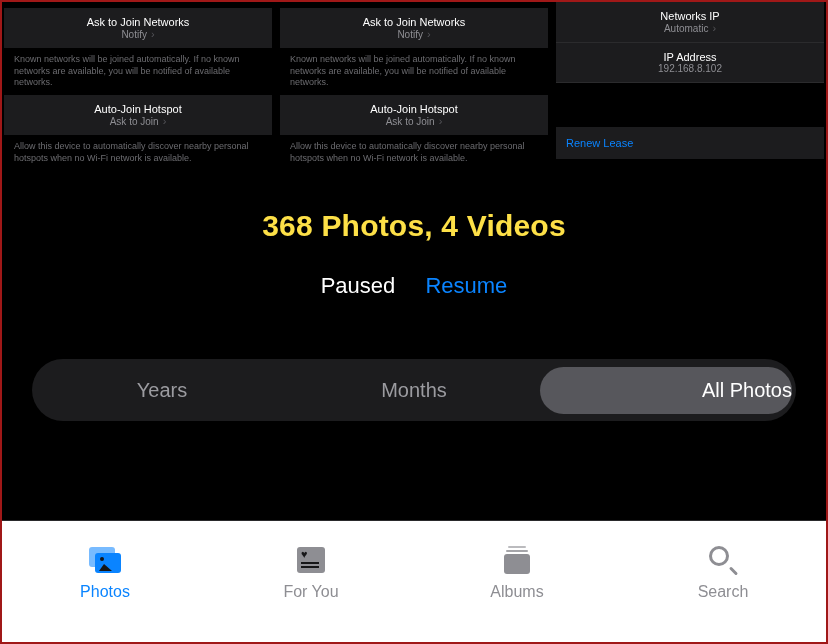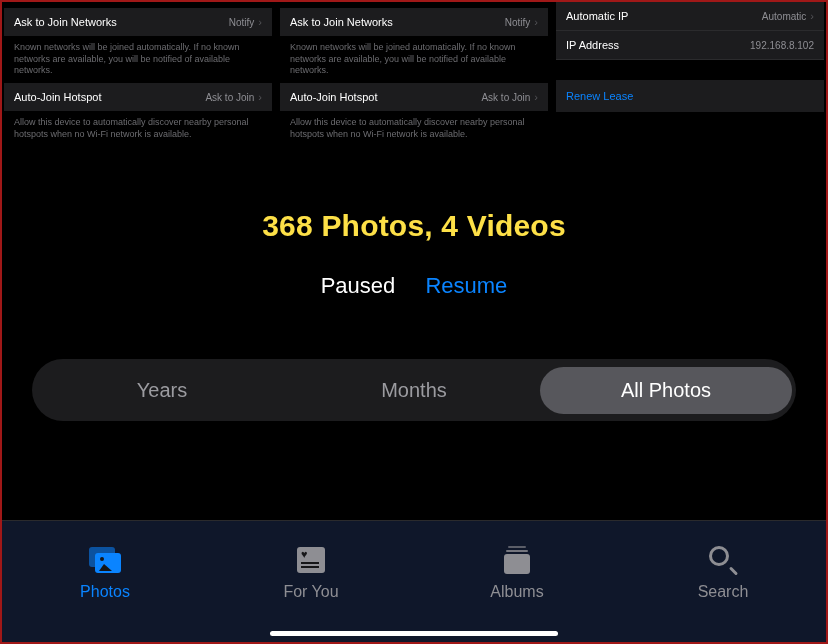--- a/index.html
+++ b/index.html
@@ -27,31 +27,32 @@
 }
 .panel .row {
   background: #1c1c1e;
   padding: 8px 10px;
   margin-top: 6px;
   display: flex;
   justify-content: space-between;
   align-items: center;
   color: #fff;
   font-size: 11px;
+  flex-direction: column;
 }
 .panel .row .secondary { color: #8e8e93; font-size: 10px; }
 .panel .footnote {
   padding: 6px 10px 0 10px;
   font-size: 9px;
   line-height: 1.3;
   color: #6c6c70;
 }
 .panel .chev { color: #545458; margin-left: 4px; }
 .panel-c .row { margin-top: 0; border-bottom: 1px solid #2b2b2d; }
-.panel-c .link { color: #0a84ff; padding: 10px; margin-top: 20px; font-size: 11px; background:#1c1c1e; }
+.panel-c .link { color: #0a84ff; padding: 10px; margin-top: 44px; font-size: 11px; background:#1c1c1e; }
 
 
 .center {
   margin-top: 32px;
   text-align: center;
 }
 .count {
   color: #fde047;
   font-size: 30px;
   font-weight: 600;
@@ -81,28 +82,28 @@
 }
 .seg .opt {
   flex: 1;
   text-align: center;
   color: #9b9ba0;
   font-size: 20px;
   font-weight: 500;
   padding: 12px 0;
   border-radius: 28px;
 }
-.seg .opt.active { background: #57575c; color: #fff; }
+.seg .opt.active { background: #57575c; color: #fff; text-align: right; }
 
 
 .tabbar {
   position: absolute;
   bottom: 0; left: 0; right: 0;
   height: 122px;
-  background: #0f172a;
+  background: #ffffff;
   display: flex;
   border-top: 1px solid #2a2a2c;
 }
 .tab {
   flex: 1;
   display: flex;
   flex-direction: column;
   align-items: center;
   justify-content: center;
   gap: 8px;
@@ -171,21 +172,21 @@
     <div class="footnote">Known networks will be joined automatically. If no known networks are available, you will be notified of available networks.</div>
     <div class="row">
       <span>Auto-Join Hotspot</span>
       <span><span class="secondary">Ask to Join</span><span class="chev">›</span></span>
     </div>
     <div class="footnote">Allow this device to automatically discover nearby personal hotspots when no Wi-Fi network is available.</div>
   </div>
 
   <div class="panel panel-c">
     <div class="row">
-      <span>Automatic IP</span>
+      <span>Networks IP</span>
       <span><span class="secondary">Automatic</span><span class="chev">›</span></span>
     </div>
     <div class="row">
       <span>IP Address</span>
       <span class="secondary">192.168.8.102</span>
     </div>
     <div class="link">Renew Lease</div>
   </div>
 </div>
 

